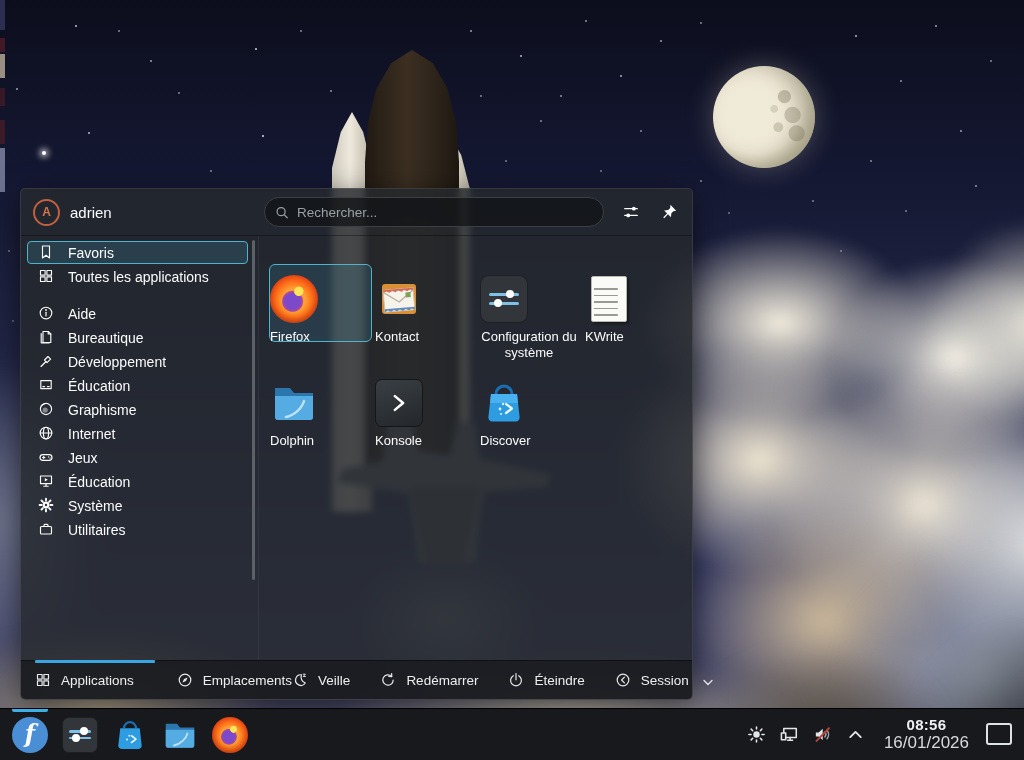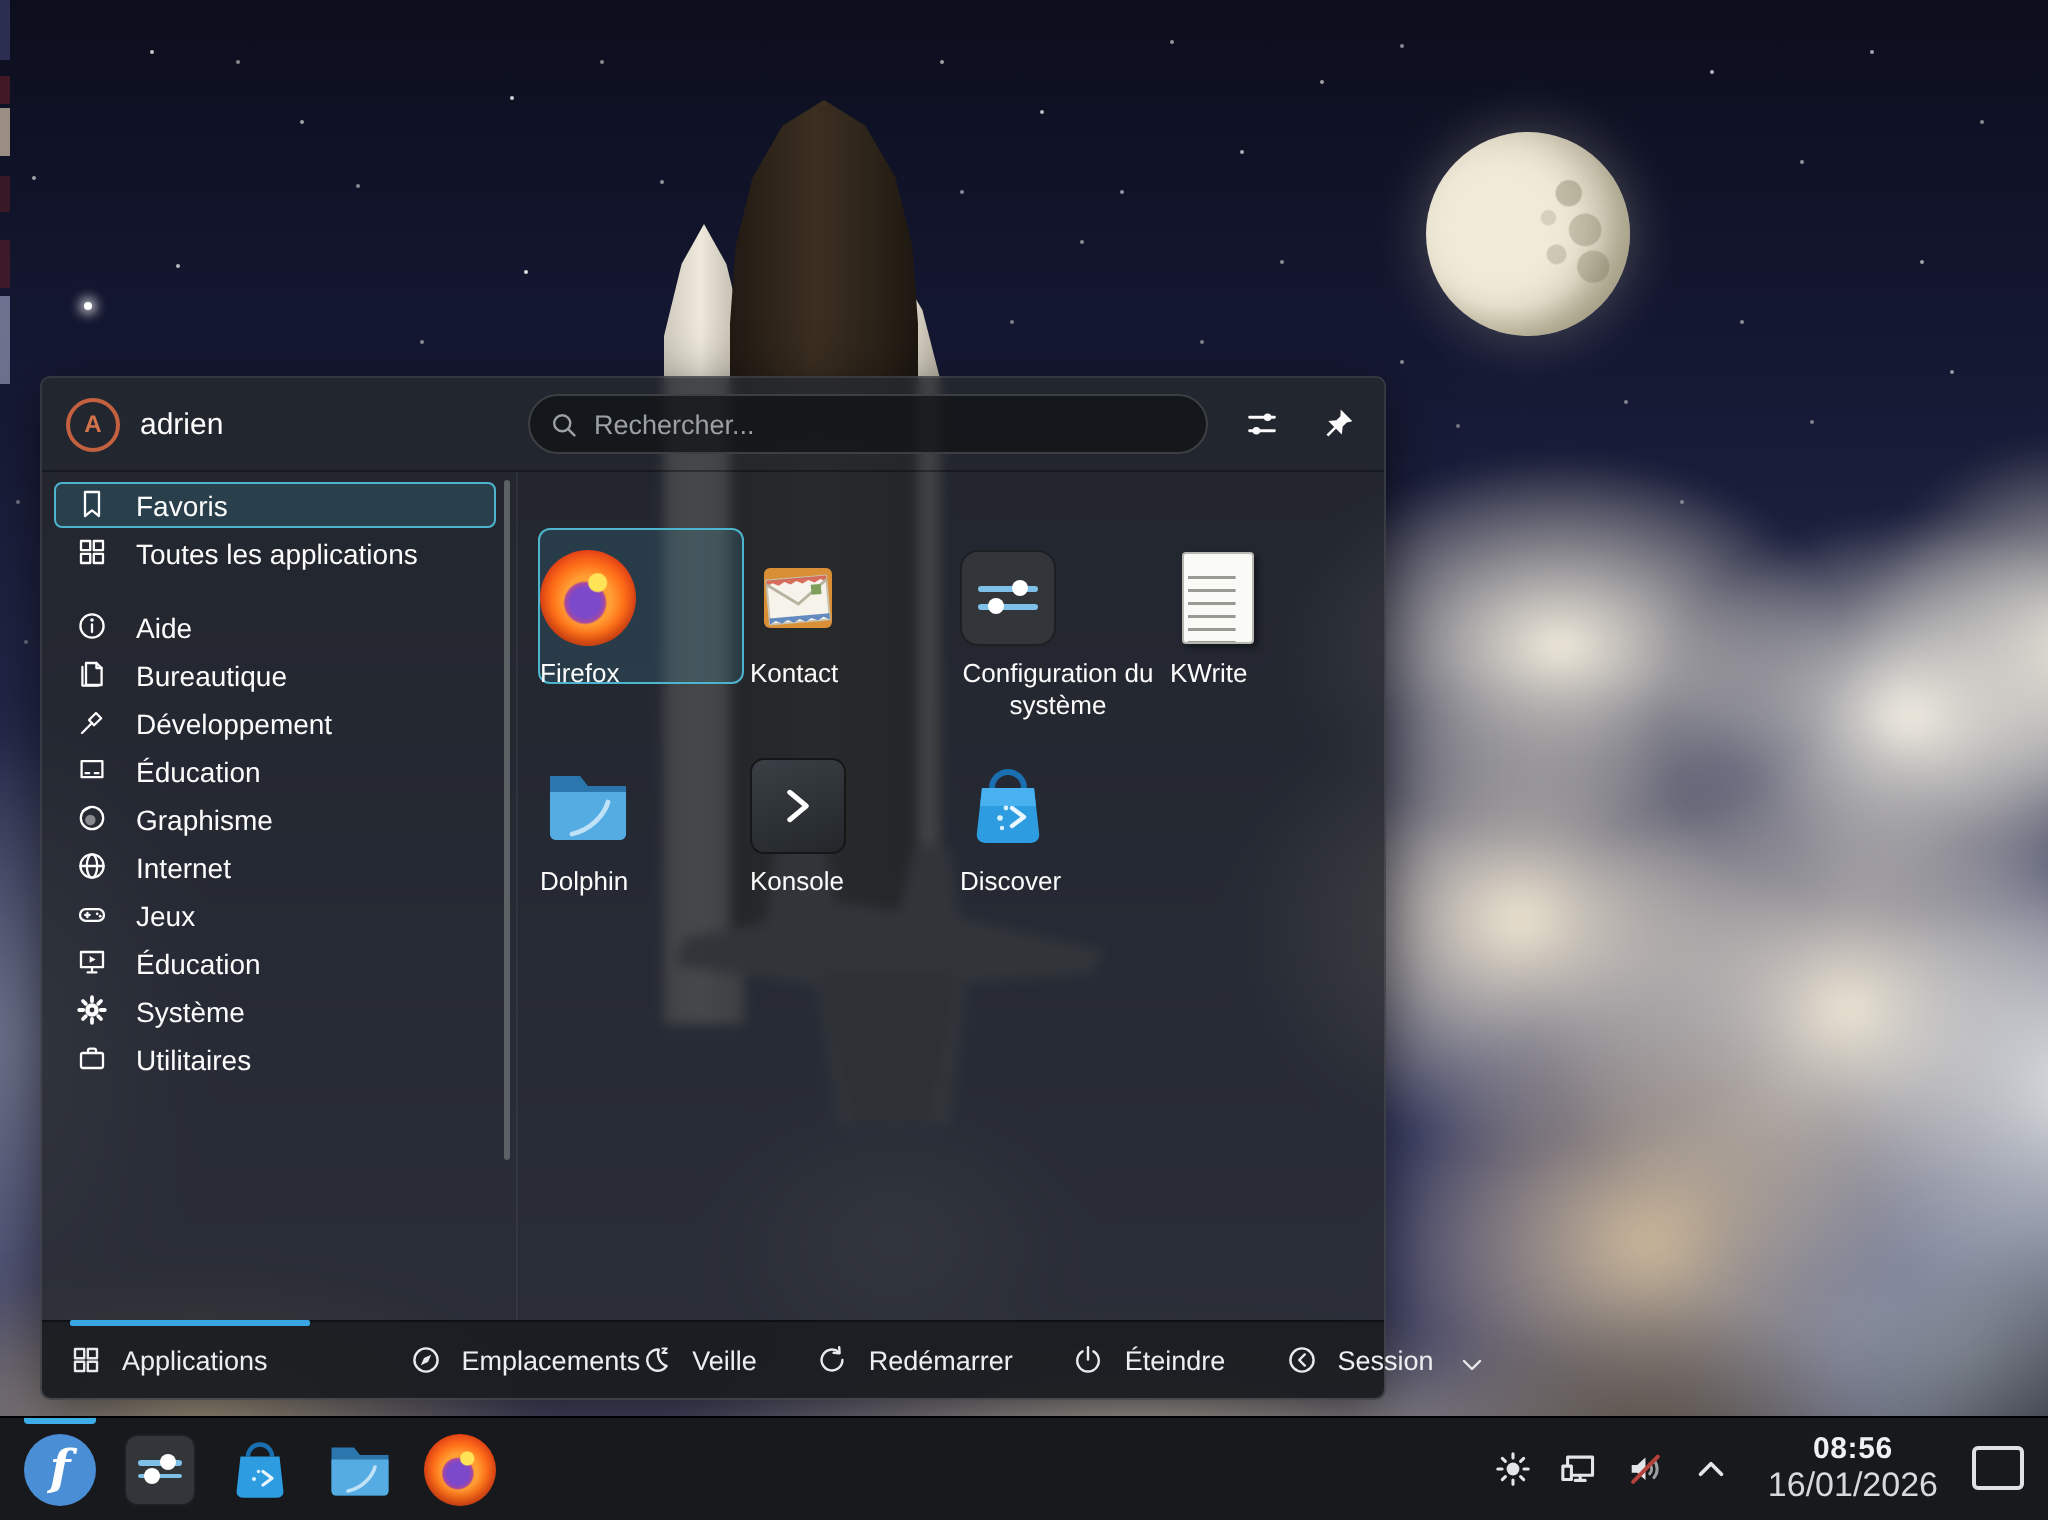--- a/index.html
+++ b/index.html
@@ -148,21 +148,21 @@
   #menu-footer { height:39px; flex:none; background:rgba(24,26,29,.78);
     border-top:1px solid rgba(0,0,0,.45); display:flex; align-items:center;
     padding:0 14px; position:relative; border-radius:0 0 5px 5px; }
   .tab-indicator { position:absolute; top:-1px; left:14px; width:120px; height:3px;
     background:#38a6e3; border-radius:1px; }
   .ftr-btn { display:flex; align-items:center; gap:9px; font-size:13.5px; color:#eceeef;
     cursor:pointer; white-space:nowrap; }
   .ficon { width:17px; height:17px; stroke:#e8eaeb; stroke-width:1.2; fill:none;
     stroke-linecap:round; stroke-linejoin:round; flex:none; }
   .ficon .fill { fill:#e8eaeb; stroke:none; }
-  .tab-apps { margin-right:71px; }
+  .tab-apps { margin-right:43px; }
   .power-group { margin-left:auto; display:flex; align-items:center; gap:30px; }
   .chev { width:13px; height:13px; margin-left:2px; }
 
   
   #taskbar { left:0; top:708px; width:1024px; height:52px; background:#17191c;
     border-top:1px solid #000; display:flex; align-items:center; padding:0 8px; color:#eef0f2; }
   .tb-btn { width:44px; height:44px; display:flex; align-items:center; justify-content:center;
     position:relative; cursor:pointer; margin-right:6px; border-radius:4px; }
   .tb-btn .tbi { width:36px; height:36px; position:relative; }
   .tb-btn.launcher::before { content:""; position:absolute; top:-4px; left:4px; right:4px;

